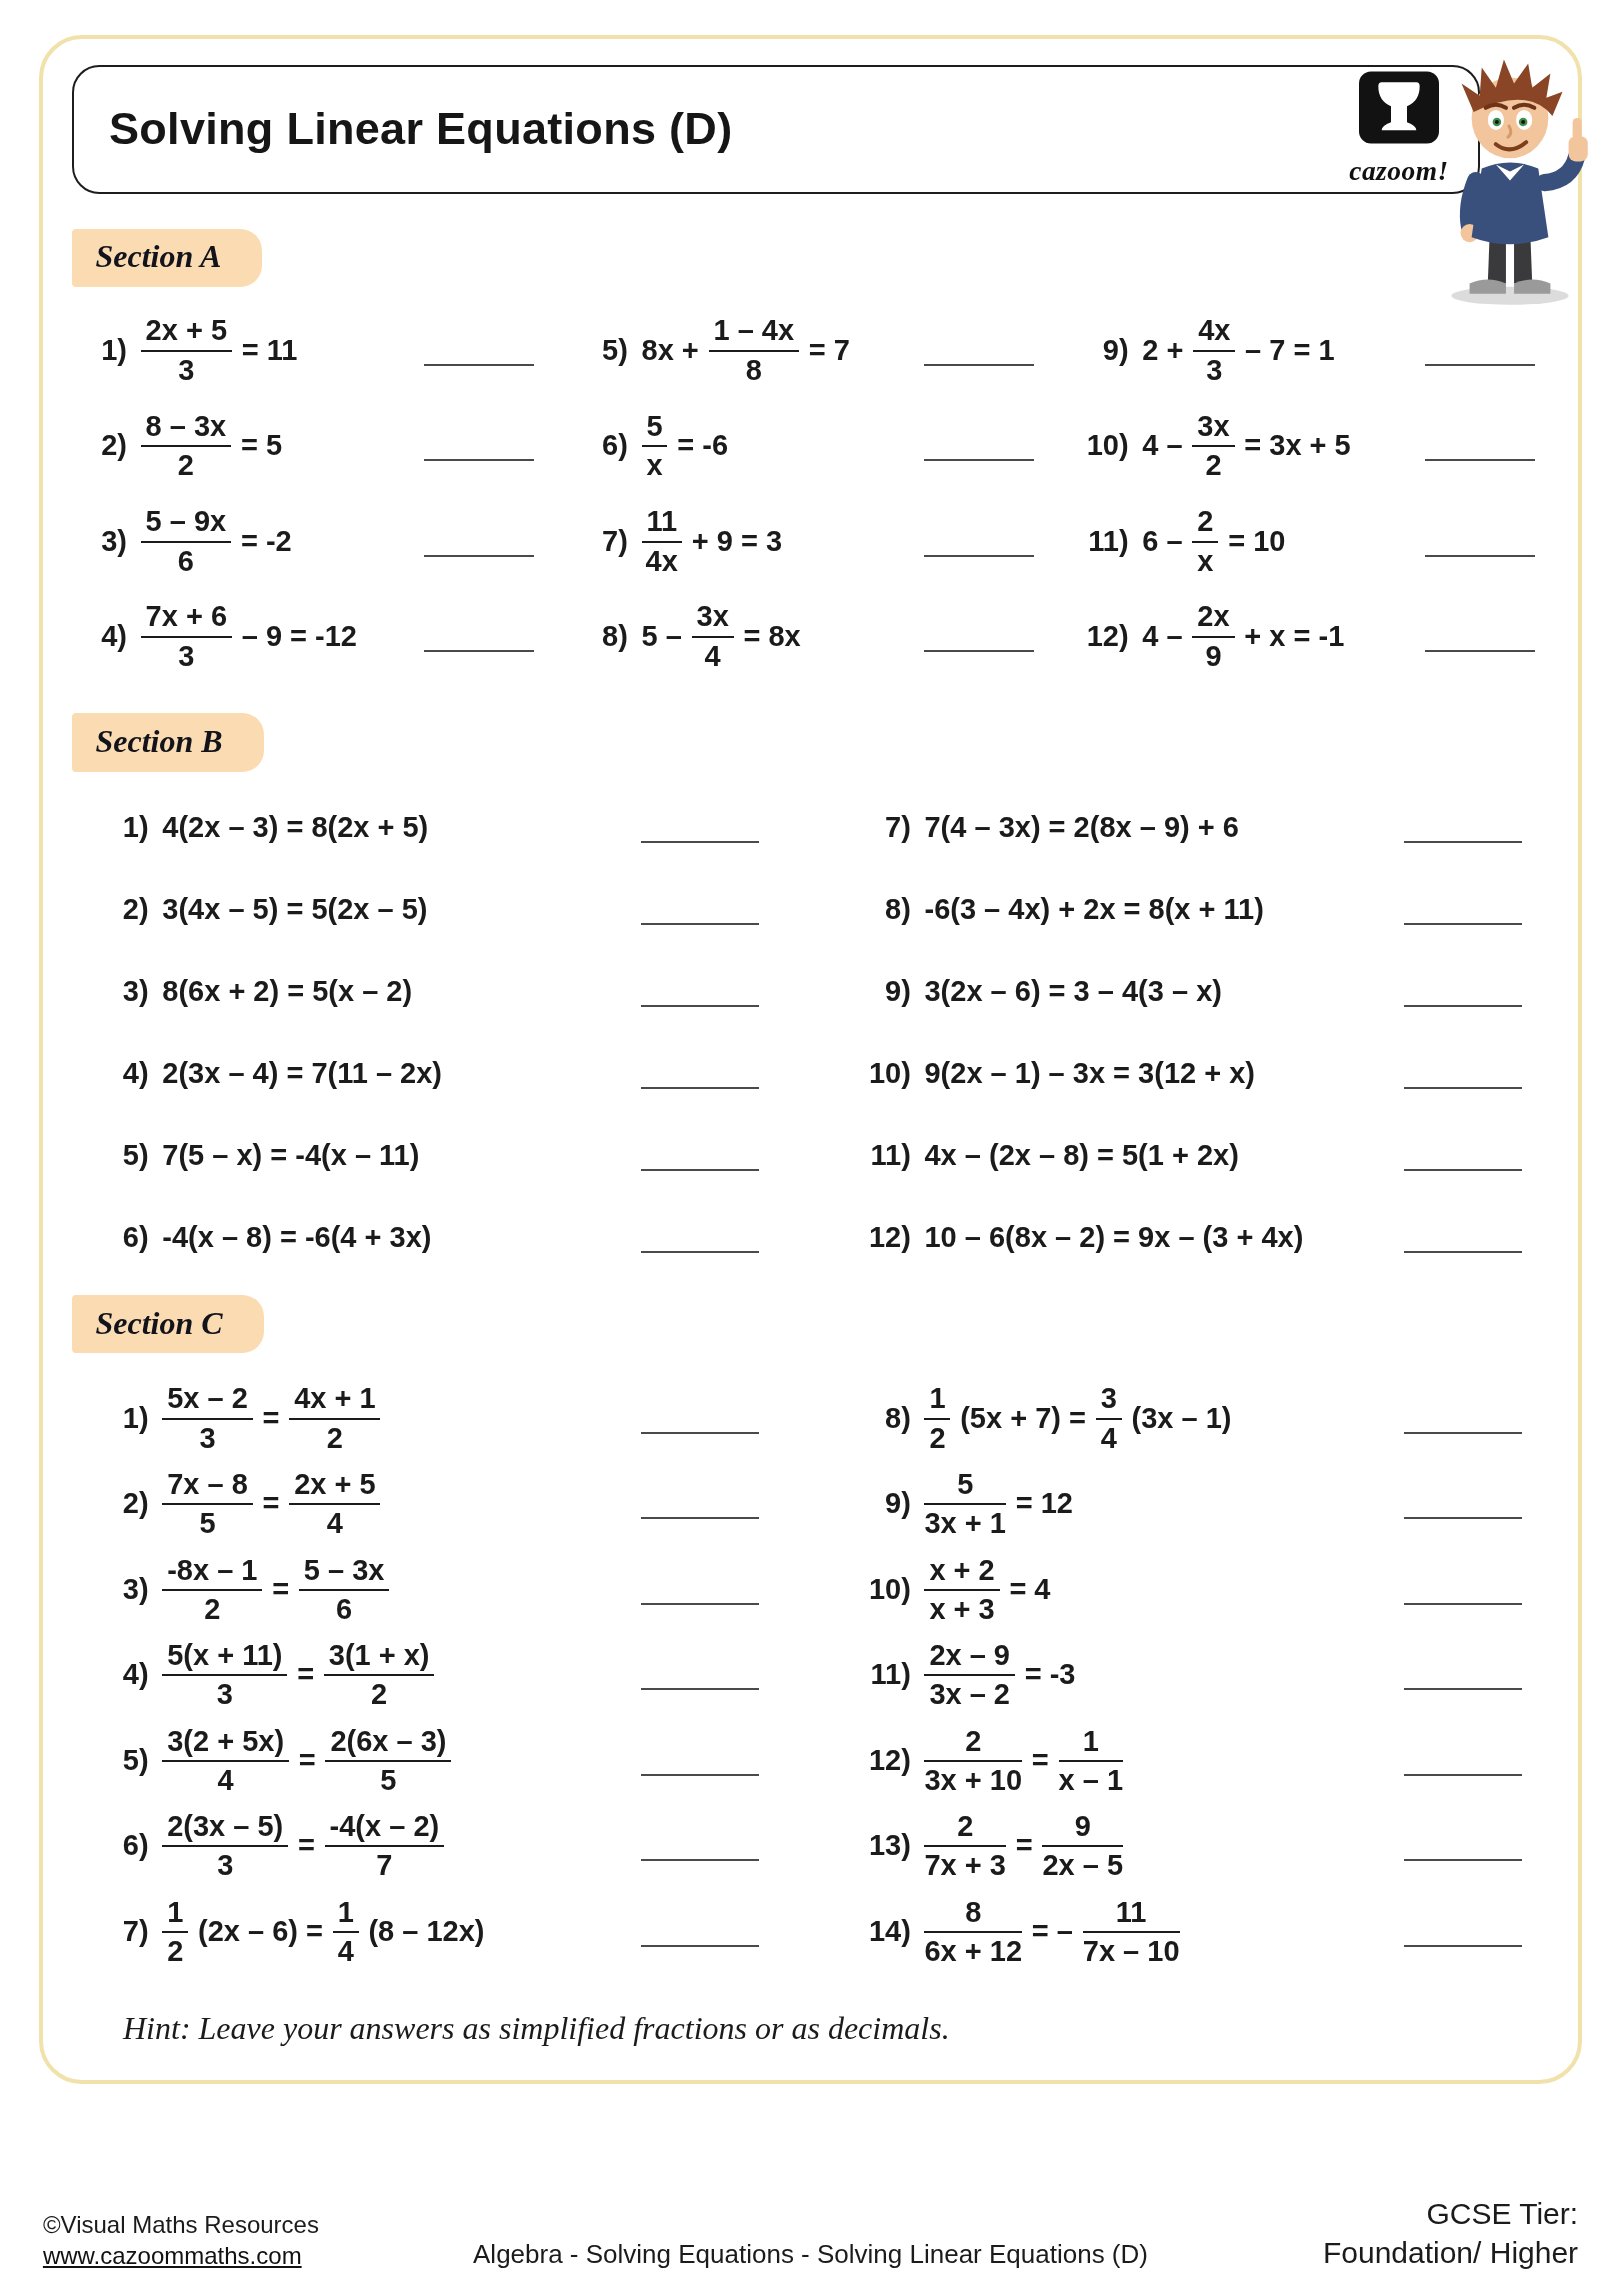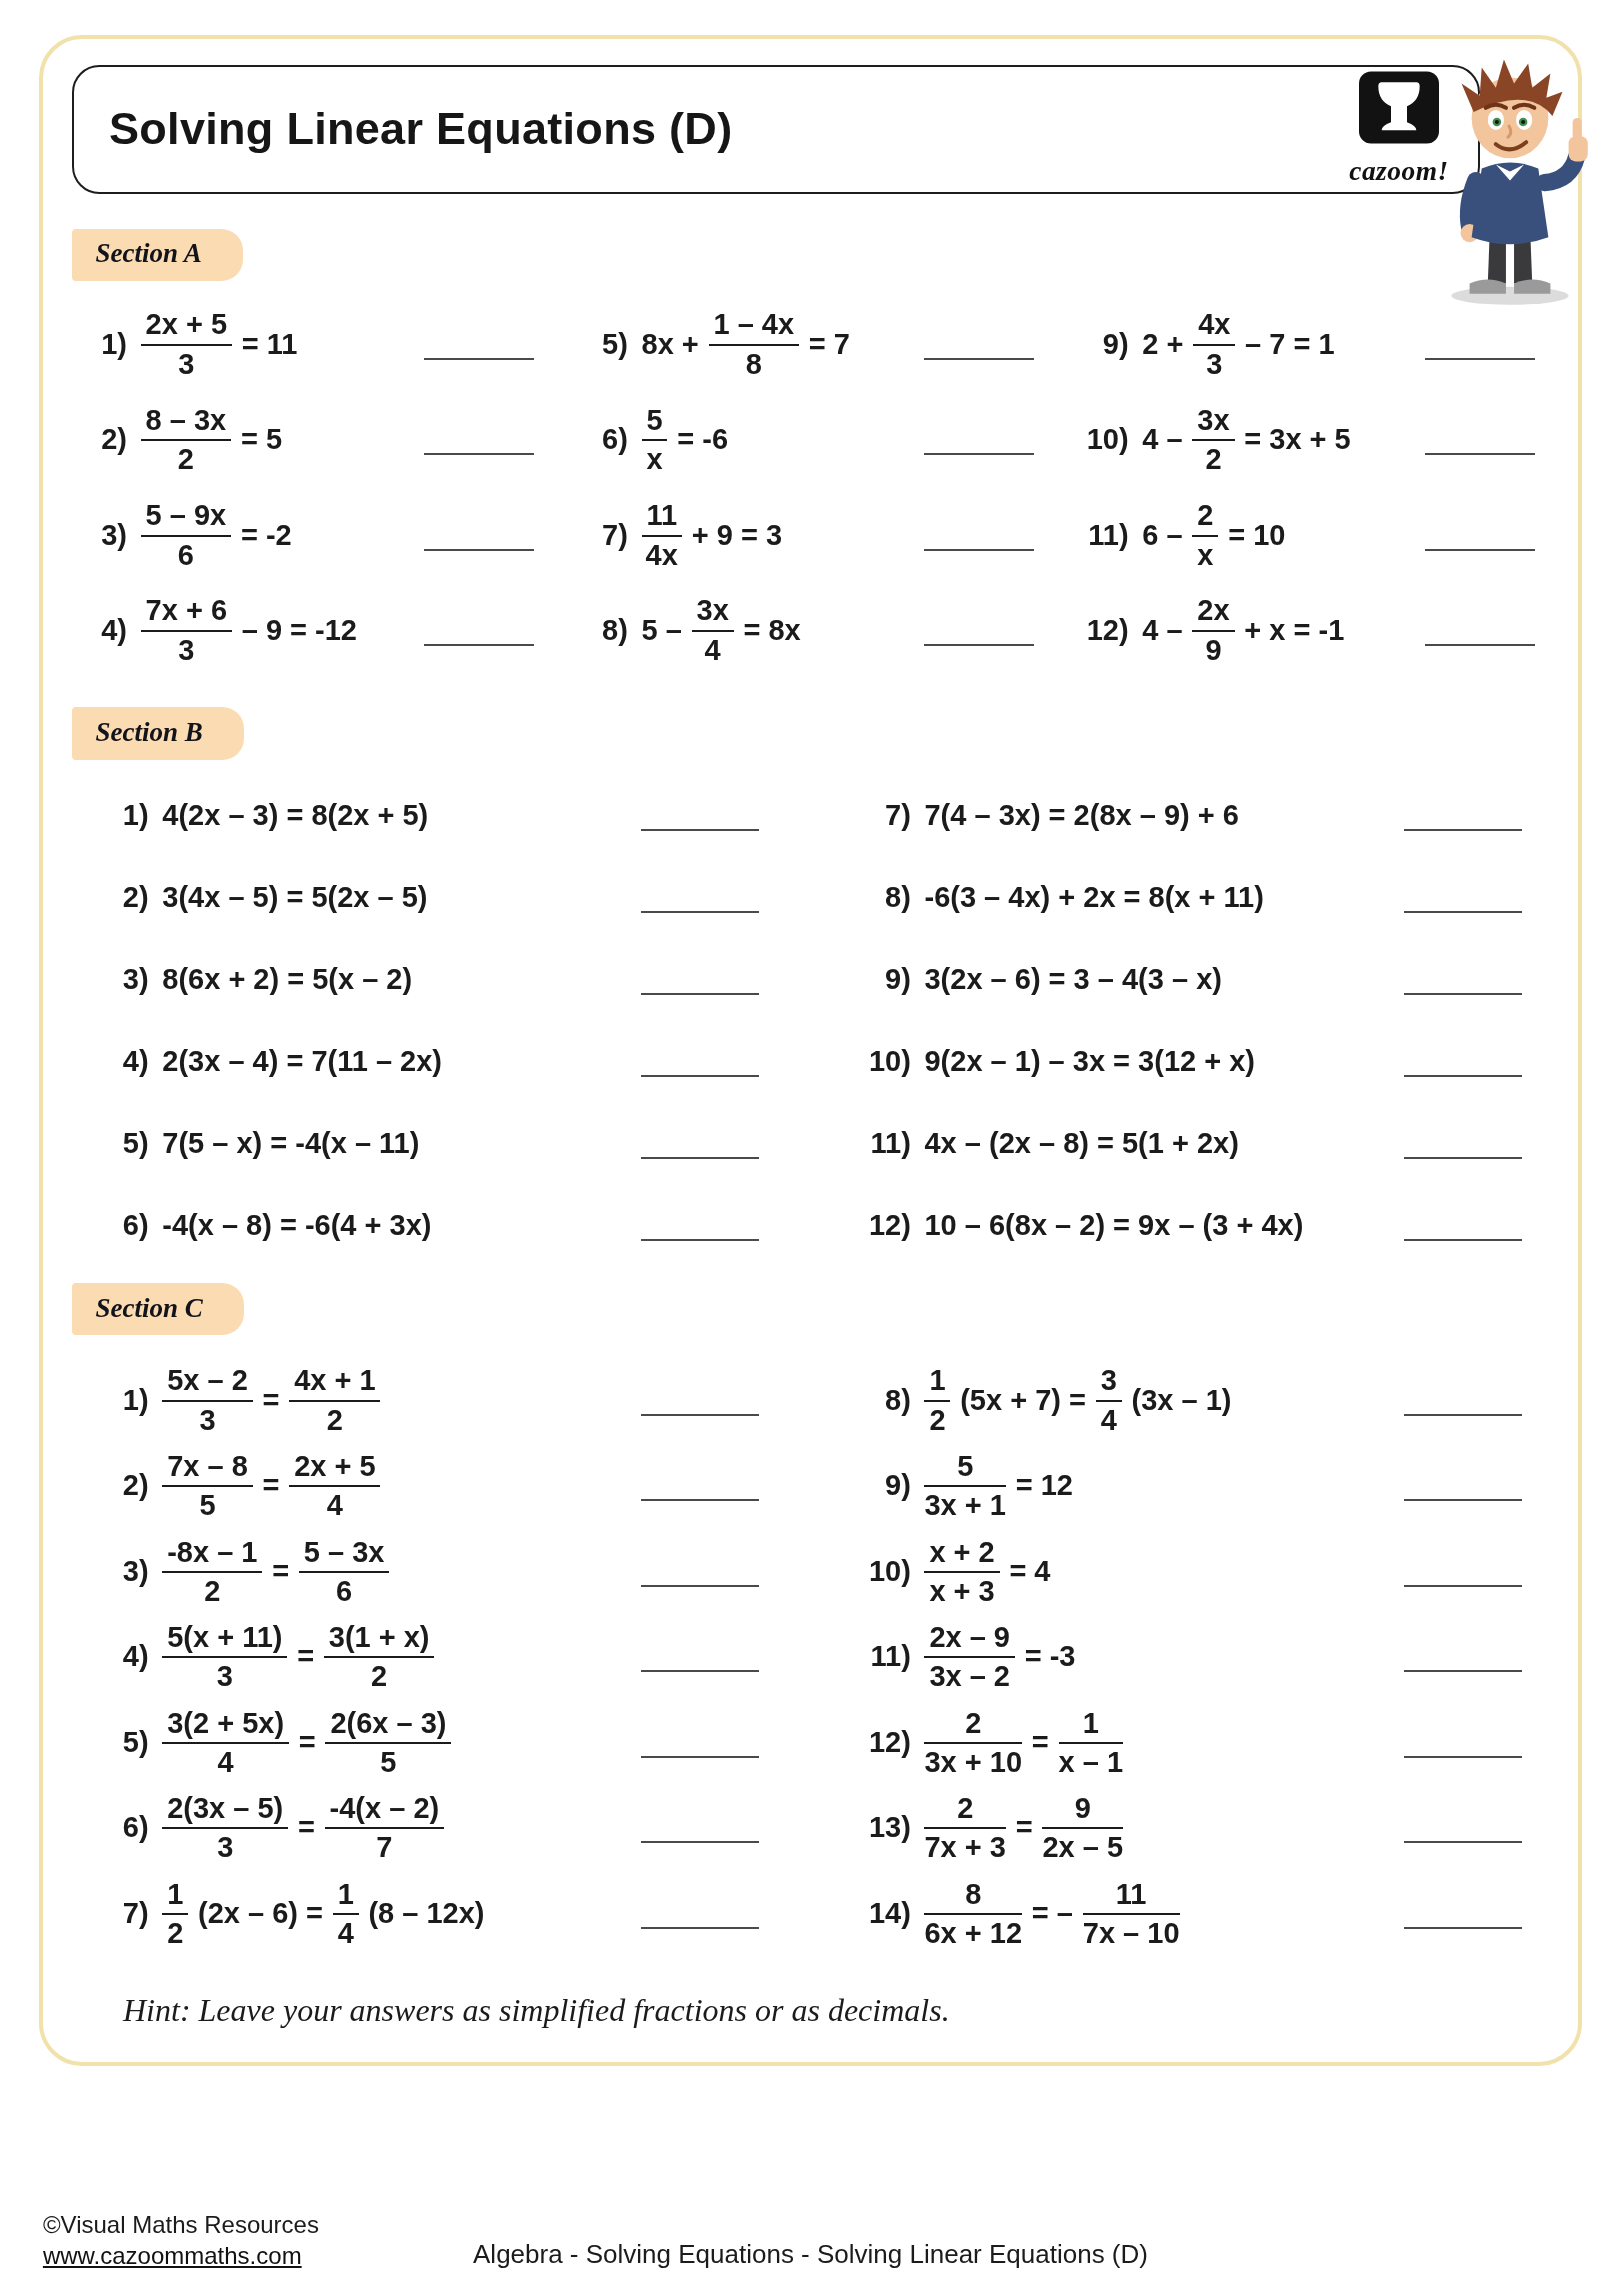--- a/index.html
+++ b/index.html
@@ -6,21 +6,21 @@
   body{width:1621px;background:#ffffff;font-family:"Liberation Sans",sans-serif;color:#1b1b1b;}
   .sheet{position:relative;width:1621px;min-height:2293px;display:flex;flex-direction:column;padding:35px 39px 13.7px;box-sizing:border-box;}
   .frame{border:4.9px solid #f1e1aa;border-radius:43px;padding:25.5px 29px 29px 29px;box-sizing:border-box;background:#fff;}
   .header-box{display:flex;align-items:center;justify-content:space-between;border:2.9px solid #1d1d1d;border-radius:27.4px;width:1408px;height:129px;padding:0 21.6px 0 35px;box-sizing:border-box;background:#fff;}
   .page-title{font-size:45px;font-weight:700;letter-spacing:0.3px;color:#161616;}
   .logo{display:flex;flex-direction:column;align-items:center;gap:12px;padding:3.9px 7.8px;}
   .logo-brand{font-family:"Liberation Serif",serif;font-style:italic;font-weight:700;font-size:27.4px;letter-spacing:0.5px;color:#111;}
   .mascot{position:absolute;top:39px;right:9.8px;}
   .worksheet-section{margin-top:41px;}
   .sec-0{margin-top:35px;}
-  .section-label{display:inline-block;background:#fbdcb2;font-family:"Liberation Serif",serif;font-style:italic;font-weight:700;font-size:27px;color:#13131c;padding:9.8px 41px 11.8px 23.5px;border-radius:3.9px 21.6px 21.6px 3.9px;}
+  .section-label{display:inline-block;background:#fbdcb2;font-family:"Liberation Serif",serif;font-style:italic;font-weight:700;font-size:32px;color:#13131c;padding:9.8px 41px 11.8px 23.5px;border-radius:3.9px 21.6px 21.6px 3.9px;}
   .problems-grid{display:grid;grid-auto-flow:column;grid-auto-columns:1fr;}
   .sec-0 .problems-grid{row-gap:23.5px;column-gap:25.5px;margin-top:27.4px;}
   .sec-1 .problems-grid{row-gap:49px;column-gap:69px;margin-top:39px;padding-left:21.6px;}
   .sec-2 .problems-grid{row-gap:13.7px;column-gap:69px;margin-top:29px;padding-left:21.6px;}
   .problem{display:flex;align-items:center;}
   .pnum{flex:0 0 55px;text-align:right;margin-right:13.7px;font-size:29px;font-weight:700;white-space:nowrap;}
   .eq{display:inline-flex;align-items:center;gap:9.8px;font-size:29px;font-weight:700;color:#1b1b1b;}
   .tok{white-space:nowrap;}
   .frac{display:inline-block;text-align:center;line-height:1.12;}
   .fnum{display:block;border-bottom:2.9px solid #1b1b1b;padding:0 4.9px 2.9px;white-space:nowrap;}
@@ -515,16 +515,20 @@
     <div class="hint">Hint: Leave your answers as simplified fractions or as decimals.</div>
 
   </div>
 
   <div class="footer">
     <div class="footer-left">
       <div>©Visual Maths Resources</div>
       <a class="website-link">www.cazoommaths.com</a>
     </div>
     <div class="footer-center">Algebra - Solving Equations - Solving Linear Equations (D)</div>
+    <div class="footer-right">
+      <div>GCSE Tier:</div>
+      <div>Foundation/ Higher</div>
+    </div>
   </div>
 
 </div>
 
 
 </body></html>

